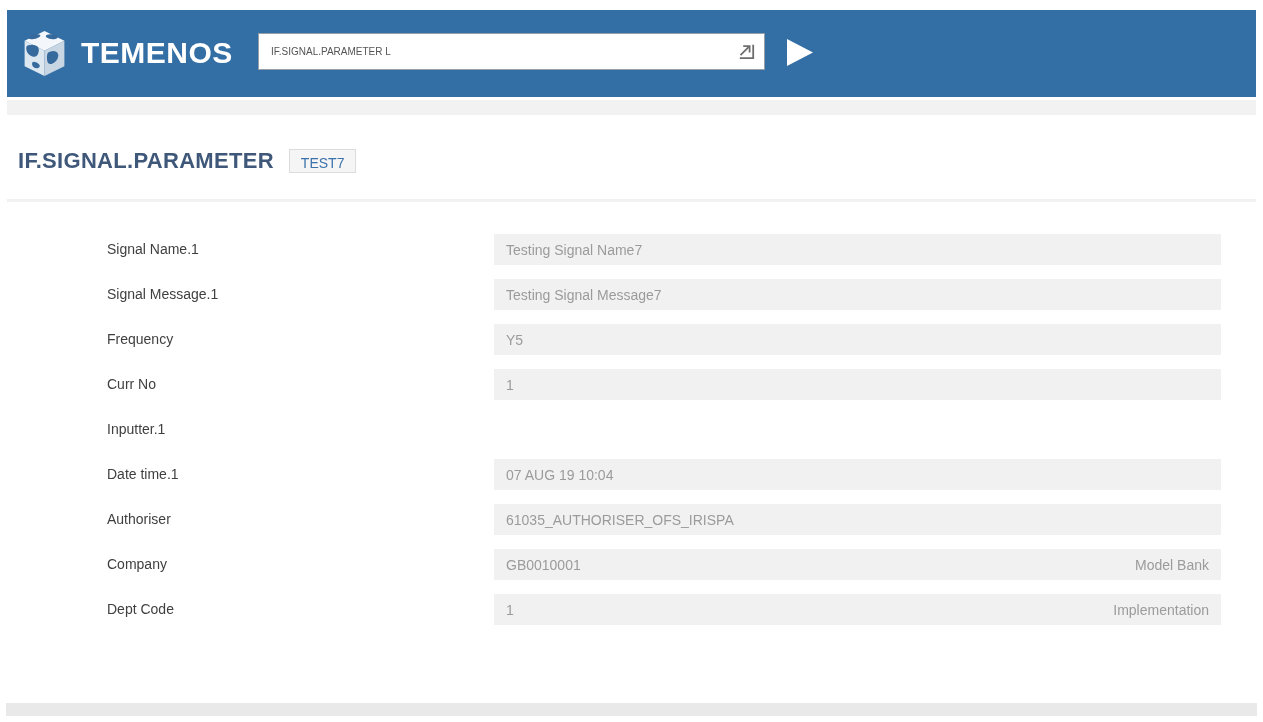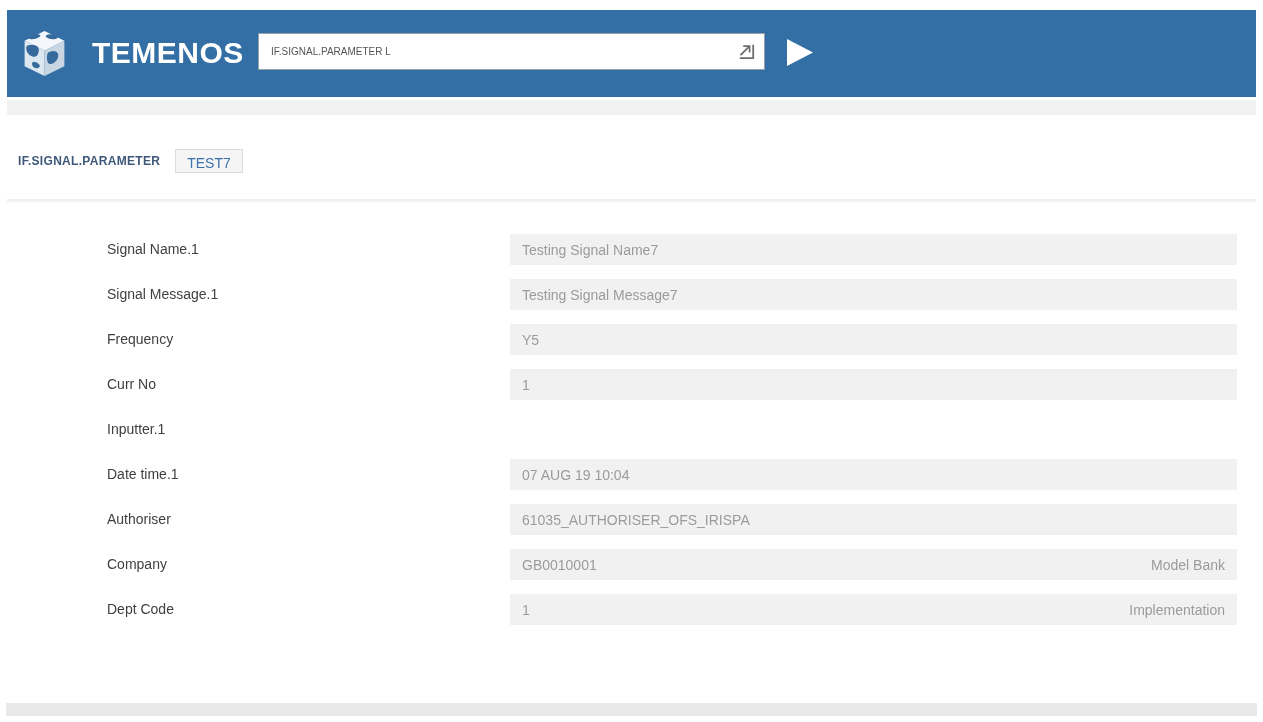--- a/index.html
+++ b/index.html
@@ -13,21 +13,21 @@
   }
 
   
   .topbar {
     position: absolute; left: 7px; top: 10px;
     width: 1249px; height: 87px;
     background: var(--header-bg, #336fa5);
   }
   .brand {
     position: absolute; left: 14px; top: 17px;
-    height: 52px; display: flex; align-items: center; gap: 24px;
+    height: 52px; display: flex; align-items: center; gap: 13px;
     cursor: pointer;
   }
   .brand-text {
     color: var(--brand-text, #ffffff);
     font-size: 30px; font-weight: bold; letter-spacing: 0.5px;
     line-height: 1;
   }
   .cmd-wrap {
     position: absolute; left: 251px; top: 23px;
     width: 507px; height: 37px;
@@ -70,21 +70,21 @@
     background: var(--footer-bg, #e9e9e9);
   }
 
   
   .title-row {
     position: absolute; left: 18px; top: 146px;
     height: 30px; display: flex; align-items: center; gap: 15px;
   }
   .page-title {
     margin: 0;
-    font-size: 12px; font-weight: bold; letter-spacing: 0.3px;
+    font-size: 22px; font-weight: bold; letter-spacing: 0.3px;
     color: var(--title-text, #3f587a);
   }
   .record-badge {
     background: #f5f5f5;
     border: 1px solid #dcdcdc;
     color: var(--badge-text, #3b72ab);
     font-size: 14px;
     padding: 5px 11px 1px 11px;
     cursor: pointer;
     white-space: nowrap;
@@ -100,21 +100,20 @@
     white-space: nowrap;
   }
   .form-value {
     position: absolute; left: 490px; top: 7px;
     width: 727px; height: 31px;
     background: var(--field-bg, #f1f1f1);
     display: flex; align-items: center; justify-content: space-between;
     padding: 0 12px;
     font-size: 14px; color: var(--field-text, #9b9b9b);
     white-space: nowrap;
-    margin-left: 16px;
   }
   .enrichment-text { color: var(--field-text, #9b9b9b); }
 </style>
 </head>
 <body>
 
 <div class="page">
 
   <header class="topbar">
     <div class="brand">

